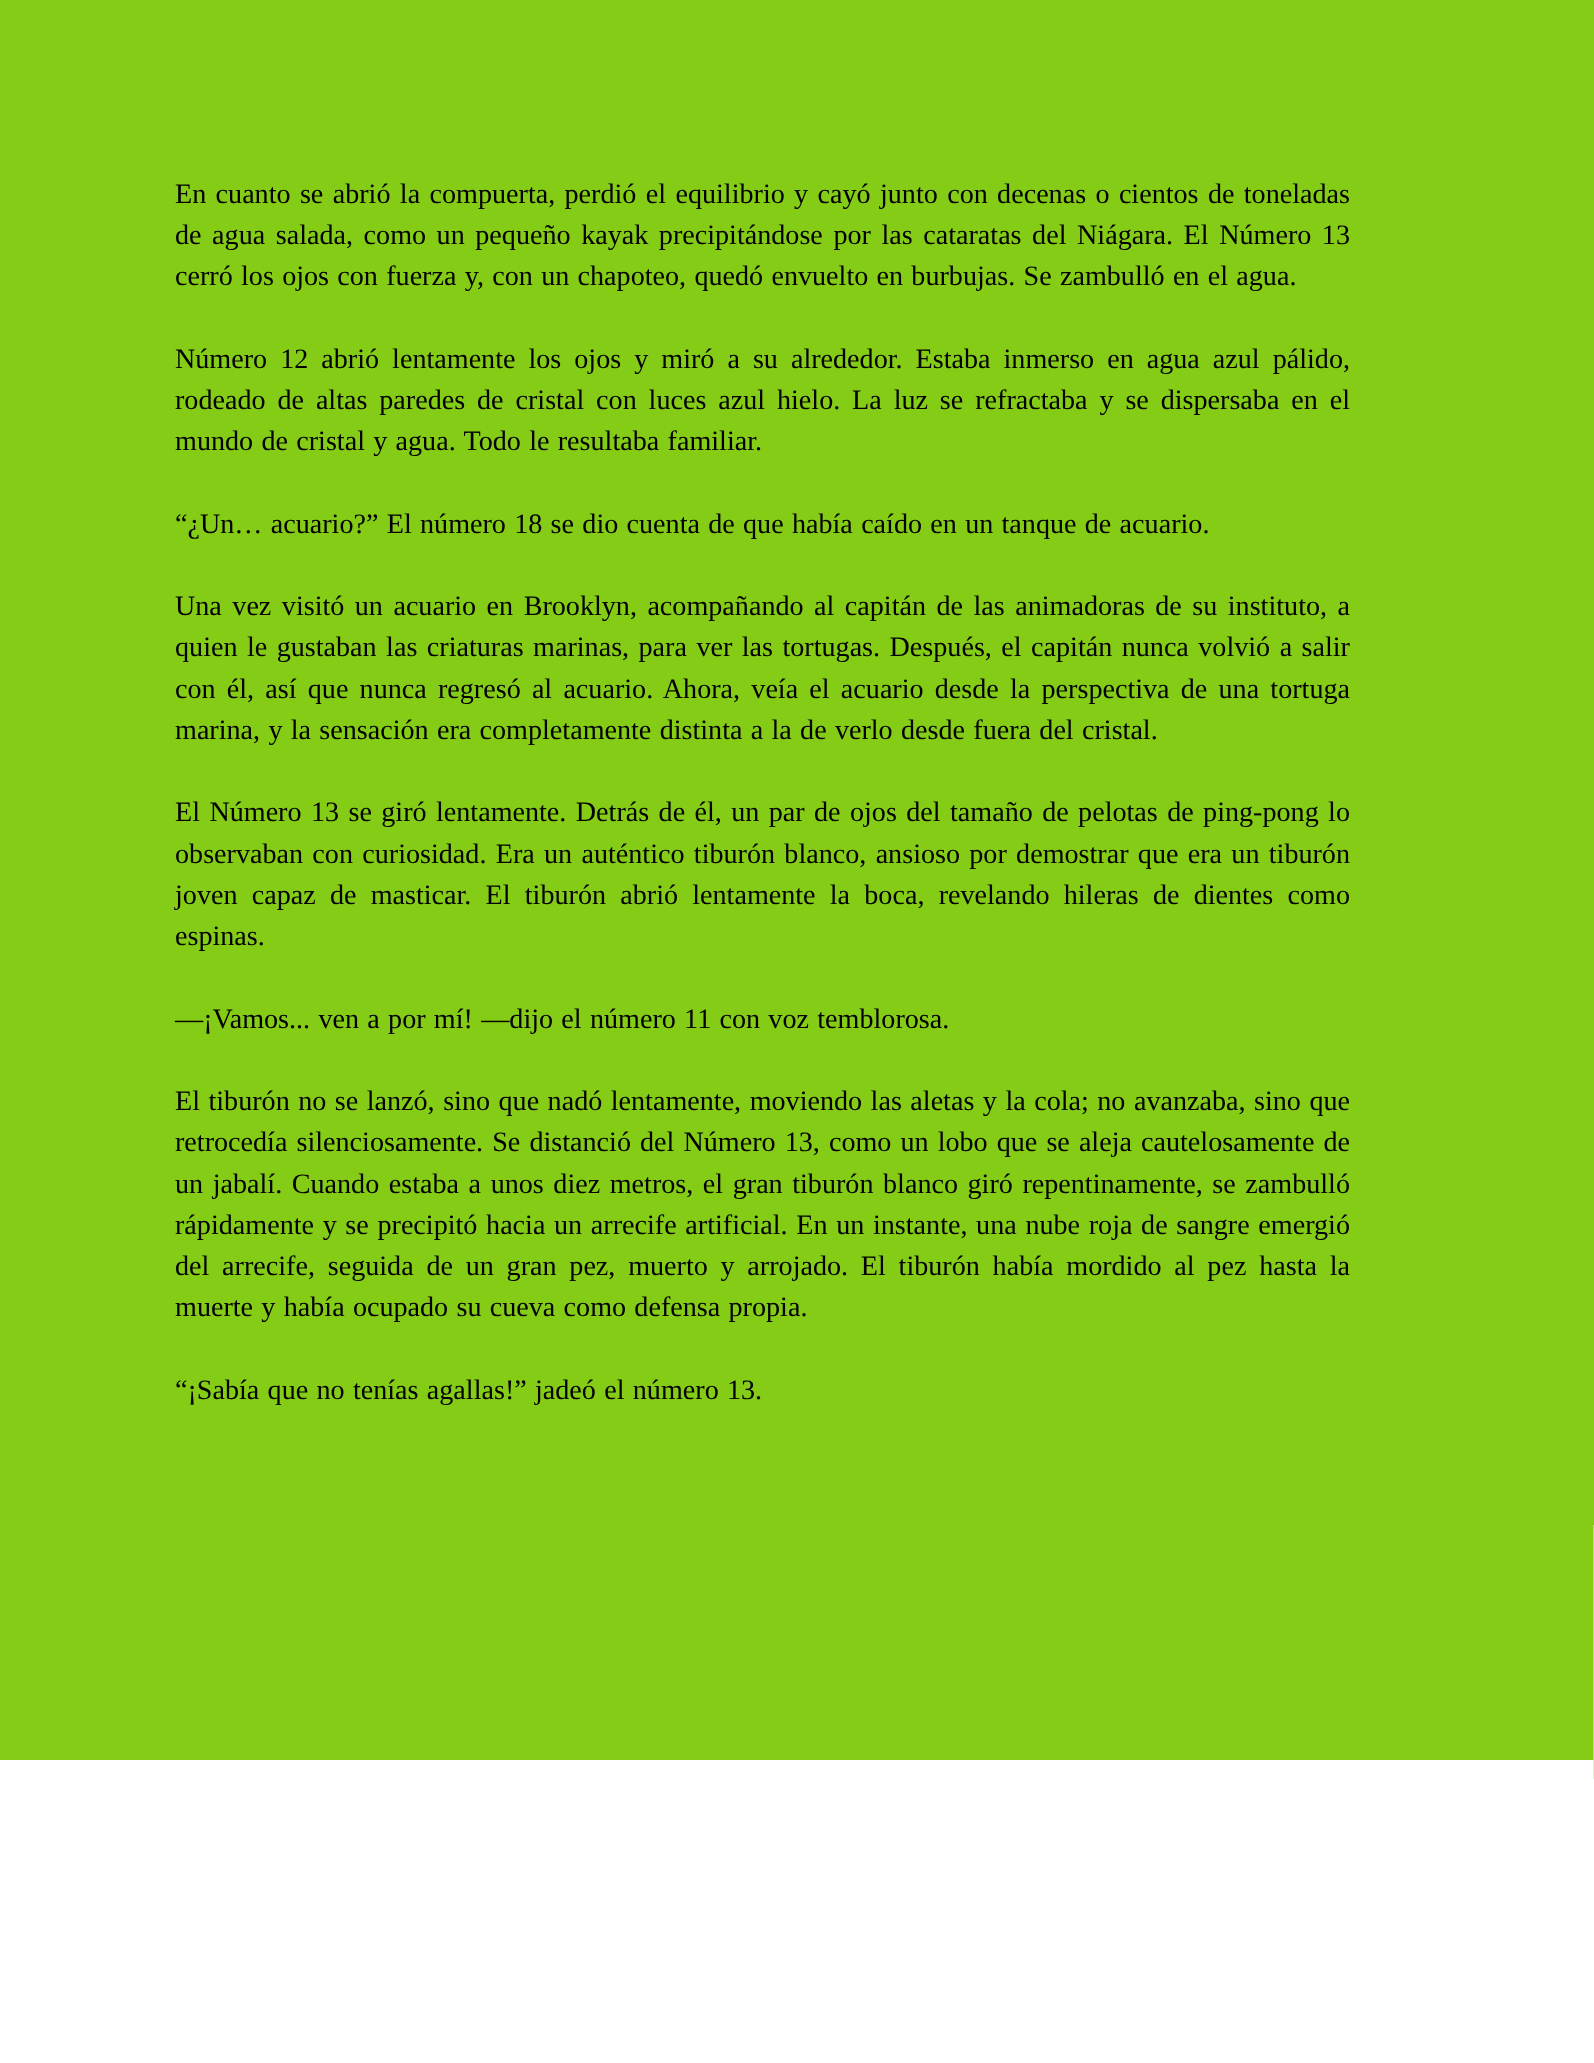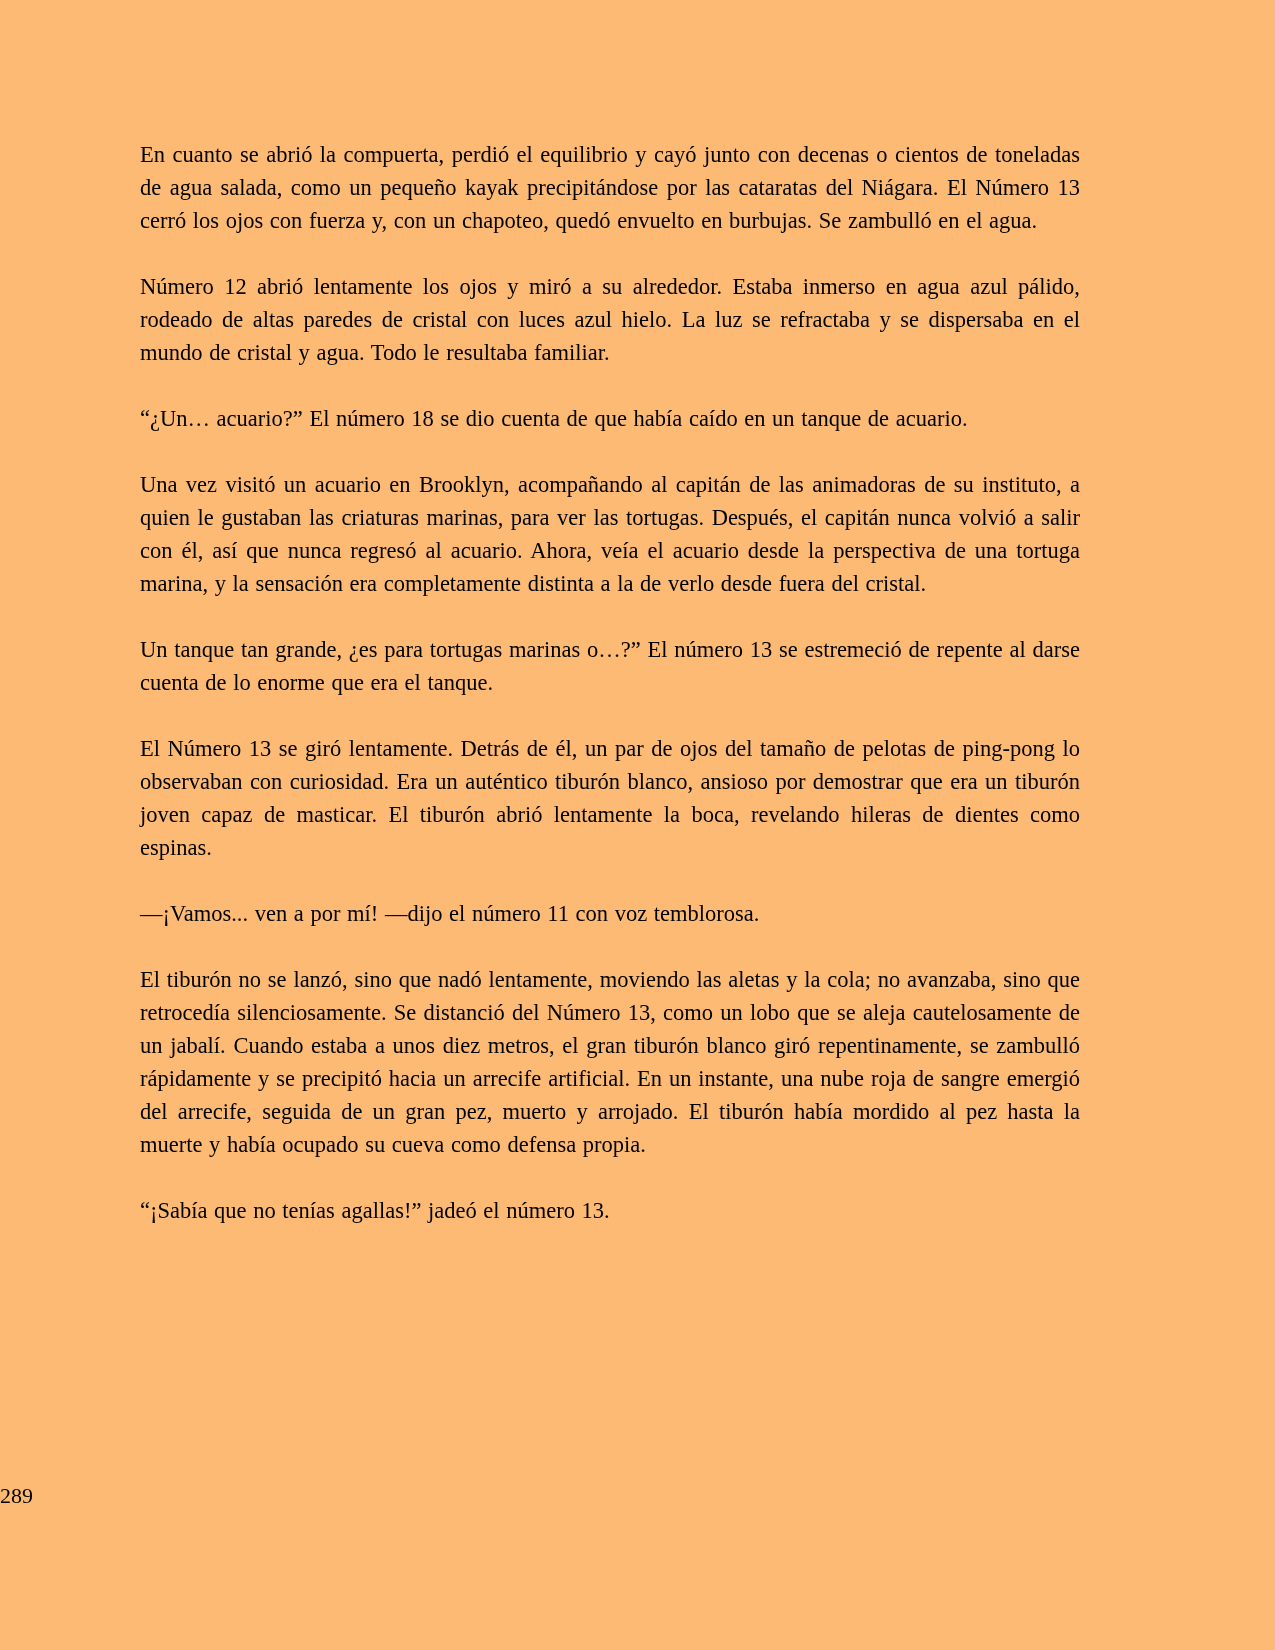--- a/index.html
+++ b/index.html
@@ -3,22 +3,22 @@
 <meta charset="utf-8">
 <style>
   html, body {
     margin: 0;
     padding: 0;
     background: #ffffff;
   }
   .page {
     position: relative;
     width: 1275px;
-    height: 1650px;
-    background: #fdba74;
+    height: 1408px;
+    background: #84cc16;
     overflow: hidden;
     font-family: "Liberation Serif", "DejaVu Serif", serif;
     color: #000000;
   }
   .text-block {
     position: absolute;
     top: 138px;
     left: 140px;
     width: 940px;
   }
@@ -41,20 +41,19 @@
 </style>
 </head>
 <body>
 
 <div class="page">
   <div class="text-block">
     <p>En cuanto se abrió la compuerta, perdió el equilibrio y cayó junto con decenas o cientos de toneladas de agua salada, como un pequeño kayak precipitándose por las cataratas del Niágara. El Número 13 cerró los ojos con fuerza y, con un chapoteo, quedó envuelto en burbujas. Se zambulló en el agua.</p>
     <p>Número 12 abrió lentamente los ojos y miró a su alrededor. Estaba inmerso en agua azul pálido, rodeado de altas paredes de cristal con luces azul hielo. La luz se refractaba y se dispersaba en el mundo de cristal y agua. Todo le resultaba familiar.</p>
     <p>“¿Un… acuario?” El número 18 se dio cuenta de que había caído en un tanque de acuario.</p>
     <p>Una vez visitó un acuario en Brooklyn, acompañando al capitán de las animadoras de su instituto, a quien le gustaban las criaturas marinas, para ver las tortugas. Después, el capitán nunca volvió a salir con él, así que nunca regresó al acuario. Ahora, veía el acuario desde la perspectiva de una tortuga marina, y la sensación era completamente distinta a la de verlo desde fuera del cristal.</p>
-    <p>Un tanque tan grande, ¿es para tortugas marinas o…?” El número 13 se estremeció de repente al darse cuenta de lo enorme que era el tanque.</p>
     <p>El Número 13 se giró lentamente. Detrás de él, un par de ojos del tamaño de pelotas de ping-pong lo observaban con curiosidad. Era un auténtico tiburón blanco, ansioso por demostrar que era un tiburón joven capaz de masticar. El tiburón abrió lentamente la boca, revelando hileras de dientes como espinas.</p>
     <p>—¡Vamos... ven a por mí! —dijo el número 11 con voz temblorosa.</p>
     <p>El tiburón no se lanzó, sino que nadó lentamente, moviendo las aletas y la cola; no avanzaba, sino que retrocedía silenciosamente. Se distanció del Número 13, como un lobo que se aleja cautelosamente de un jabalí. Cuando estaba a unos diez metros, el gran tiburón blanco giró repentinamente, se zambulló rápidamente y se precipitó hacia un arrecife artificial. En un instante, una nube roja de sangre emergió del arrecife, seguida de un gran pez, muerto y arrojado. El tiburón había mordido al pez hasta la muerte y había ocupado su cueva como defensa propia.</p>
     <p>“¡Sabía que no tenías agallas!” jadeó el número 13.</p>
   </div>
   <div class="page-number">289</div>
 </div>
 
 </body></html>

